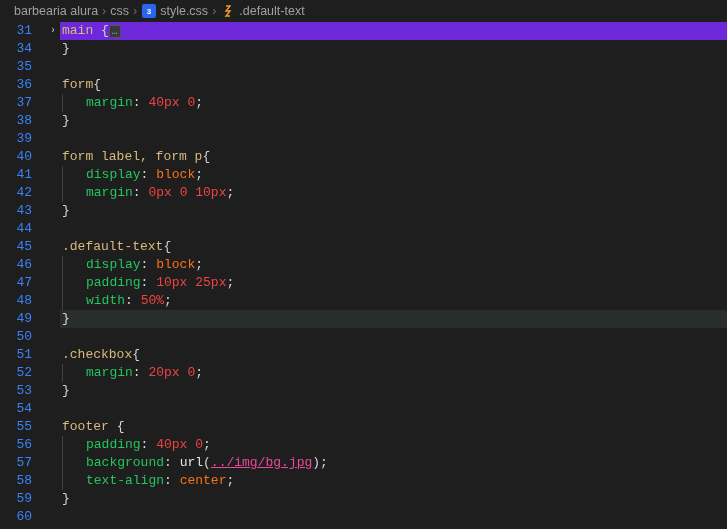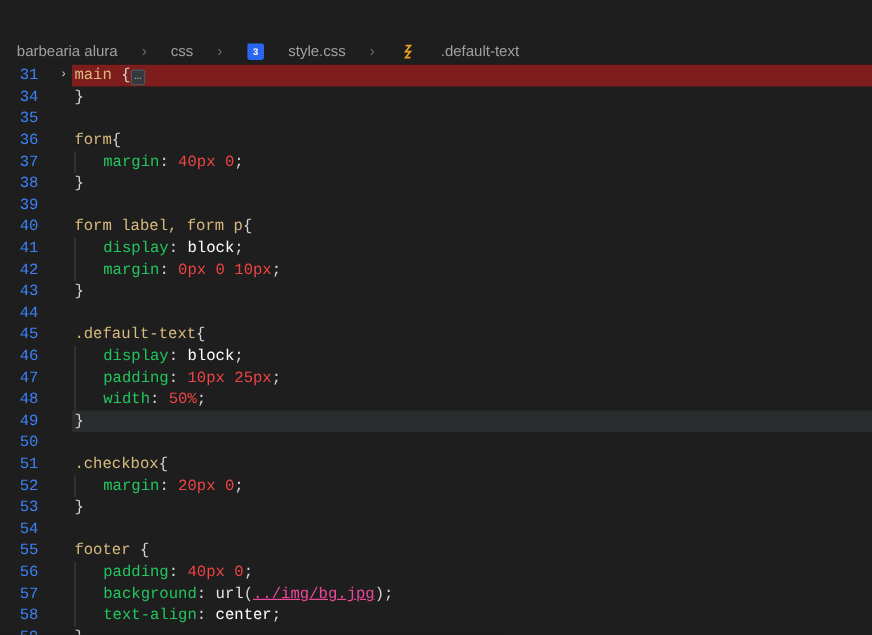--- a/index.html
+++ b/index.html
@@ -10,26 +10,25 @@
   font-size: 13px;
   width: 727px;
   height: 529px;
   overflow: hidden;
 }
 .breadcrumb {
   background: #1e1e1e;
   padding: 3px 14px;
   display: flex;
   align-items: center;
-  gap: 20px;
+  gap: 4px;
   color: #a0a0a0;
   font-size: 12.5px;
   font-family: 'Segoe UI', sans-serif;
   height: 22px;
-  margin-top: 32px;
 }
 .breadcrumb .sep { color: #6e6e6e; }
 .bc-icon { width: 15px; height: 15px; display: inline-flex; align-items: center; justify-content: center; }
 .editor {
   display: flex;
   height: 507px;
 }
 .gutter {
   width: 46px;
   text-align: right;
@@ -59,25 +58,25 @@
   padding-left: 2px;
 }
 .line.current {
   background: #2a2d2e;
 }
 .indent { border-left: 1px solid #404040; display:inline-block; width: 24px; height:18px; vertical-align:top; box-sizing:border-box;}
 .t-selector { color: #d7ba7d; }
 .t-prop { color: #22c55e; }
 .t-punct { color: #d4d4d4; }
 .t-num { color: #ef4444; }
-.t-keyword { color: #ffffff; }
+.t-keyword { color: #f97316; }
 .t-func { color: #e5e5e5; }
 .t-link { color: #ec4899; text-decoration: underline; }
 .fold-bg { background:#35393d; border:1px solid #555; border-radius:2px; padding:0 2px; font-size:10px; color:#aaa;}
-.hover-line { background:#7f1d1d;}
+.hover-line { background:#6d28d9;}
 </style>
 </head>
 <body>
 
 <div class="breadcrumb">
   <span>barbearia alura</span>
   <span class="sep">›</span>
   <span>css</span>
   <span class="sep">›</span>
   <span class="bc-icon">

